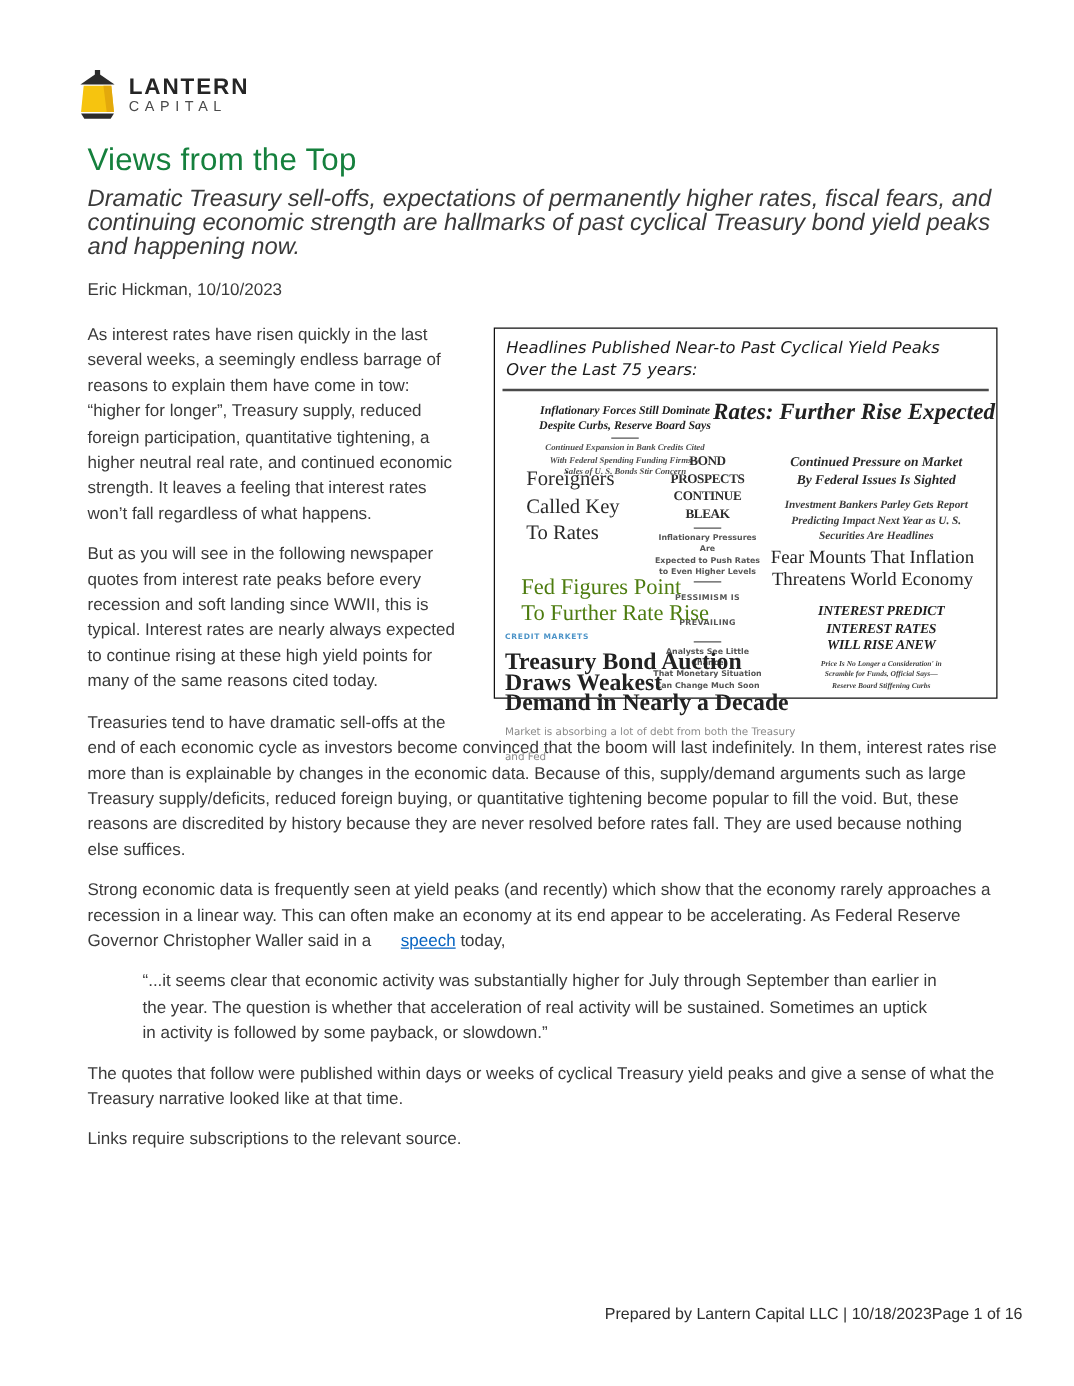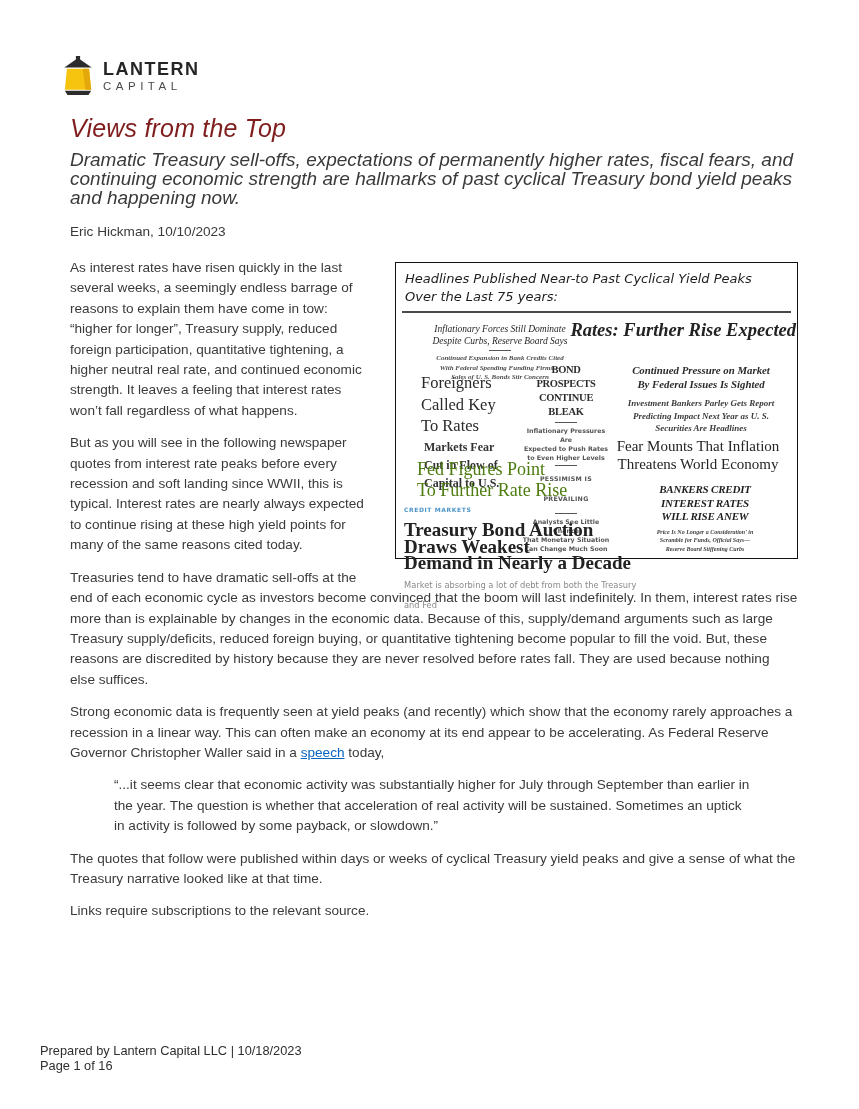--- a/index.html
+++ b/index.html
@@ -14,44 +14,44 @@
     margin: 0 auto;
   }
   
   .logo { position: absolute; left: 62px; top: 56px; display: flex; align-items: center; gap: 9px; }
   .logo svg { display: block; }
   .brand { line-height: 1; }
   .brand-top { font-size: 18px; font-weight: bold; letter-spacing: 1.5px; color: #252525; }
   .brand-bottom { font-size: 11.5px; letter-spacing: 4.5px; color: #4a4a4a; margin-top: 3px; }
   
   .header-text { position: absolute; left: 70px; top: 114px; width: 728px; }
-  h1.title { font-size: 25px; font-weight: 400; color: #7f1d1d; letter-spacing: 0.2px; font-style: italic; }
+  h1.title { font-size: 25px; font-weight: 400; color: #15803d; letter-spacing: 0.2px; }
   .subtitle { font-style: italic; font-size: 19px; line-height: 19px; margin-top: 7px; color: #3a3a3a; }
   .byline { font-size: 13.6px; margin-top: 17px; color: #3a3a3a; }
   
   .article { position: absolute; left: 70px; top: 258px; width: 728px; font-size: 13.6px; line-height: 20.4px; color: #3a3a3a; }
   .article p { margin-bottom: 12px; }
   .blockquote { margin: 0 0 12px 44px; width: 640px; }
-  a.doclink { color: #0563c1; text-decoration: underline; cursor: pointer; }
+  a.doclink { color: #0563c1; text-decoration: underline; cursor: pointer; margin-left: 20px; }
   
   .hbox {
     float: right;
     width: 403px; height: 297px;
     border: 1.5px solid #111;
     margin: 4px 0 10px 24px;
     position: relative;
     font-family: "DejaVu Sans", sans-serif;
     background: #fff;
   }
   .hbox-caption { position: absolute; left: 9px; top: 7px; font-size: 13px; line-height: 18px; color: #1c1c1c; font-style: italic; }
   .hbox-rule { position: absolute; left: 6px; right: 6px; top: 48px; border-top: 2px solid #4a4a4a; }
   .clip { position: absolute; color: #1f1f1f; }
   .mini-rule { width: 22px; border-top: 1px solid #555; margin: 3px auto; }
   .clip-infl { left: 8px; top: 60px; width: 192px; text-align: center; }
-  .clip-infl .h { font-family: "Liberation Serif", serif; font-weight: normal; font-style: italic; font-size: 9.5px; line-height: 12px; }
+  .clip-infl .h { font-family: "Liberation Serif", serif; font-weight: bold; font-style: italic; font-size: 9.5px; line-height: 12px; }
   .clip-infl .s { font-family: "Liberation Serif", serif; font-style: italic; font-weight: bold; font-size: 7px; line-height: 9.5px; color: #4e4e4e; }
   .clip-foreigners { left: 25px; top: 109px; font-family: "Liberation Serif", serif; font-size: 16.5px; line-height: 21.5px; color: #2a2a2a; }
   .clip-markets { left: 28px; top: 175px; font-family: "Liberation Serif", serif; font-weight: bold; font-size: 12px; line-height: 18px; color: #333; }
   .clip-bond { left: 126px; top: 100px; width: 88px; text-align: center; }
   .clip-bond .h { font-family: "Liberation Serif", serif; font-weight: bold; font-size: 10.5px; line-height: 14px; letter-spacing: -0.3px; color: #2d2d2d; }
   .clip-bond .s { font-size: 6.3px; line-height: 9px; font-weight: bold; color: #555; }
   .clip-bond .t { font-size: 6.3px; font-weight: bold; letter-spacing: 0.3px; color: #555; }
   .clip-rates { left: 140px; top: 57px; width: 260px; font-family: "Liberation Serif", serif; font-weight: bold; font-style: italic; font-size: 18.5px; color: #222; text-align: right; }
   .clip-pressure { left: 212px; top: 100px; width: 186px; text-align: center; }
   .clip-pressure .h { font-family: "Liberation Serif", serif; font-weight: bold; font-style: italic; font-size: 10.8px; line-height: 14px; color: #2a2a2a; }
@@ -59,21 +59,21 @@
   .clip-fear { left: 204px; top: 175px; width: 196px; text-align: center; font-family: "Liberation Serif", serif; font-size: 15px; line-height: 17.5px; color: #242424; }
   .clip-fed { left: 21px; top: 196px; font-family: "Liberation Serif", serif; font-size: 18px; line-height: 21px; color: #4d7c0f; }
   .clip-auction { left: 8px; top: 237px; width: 235px; }
   .clip-auction .k { font-size: 6px; font-weight: bold; letter-spacing: 0.6px; color: #4d94c8; }
   .clip-auction .h { font-family: "Liberation Serif", serif; font-weight: bold; font-size: 19px; line-height: 16.5px; color: #222; margin-top: 2px; }
   .clip-auction .s { font-size: 8.3px; color: #8a8a8a; margin-top: 3px; }
   .clip-bankers { left: 243px; top: 220px; width: 132px; text-align: center; }
   .clip-bankers .h { font-family: "Liberation Serif", serif; font-weight: bold; font-style: italic; font-size: 11px; line-height: 13.5px; letter-spacing: -0.2px; color: #1e1e1e; }
   .clip-bankers .s { font-family: "Liberation Serif", serif; font-weight: bold; font-style: italic; font-size: 6px; line-height: 8.5px; color: #3e3e3e; margin-top: 4px; }
   
-  .footer { position: absolute; left: 40px; right: 41px; top: 1043px; display: flex; justify-content: flex-end; font-size: 12.8px; color: #2e2e2e; flex-direction: column; }
+  .footer { position: absolute; left: 40px; right: 41px; top: 1043px; display: flex; justify-content: flex-end; font-size: 12.8px; color: #2e2e2e; }
 </style>
 </head>
 <body>
 
 <div class="page">
 
   <div class="logo">
     <span>
       <svg width="32" height="40" viewBox="0 0 30 38">
         <rect x="13" y="0" width="4" height="4" fill="#2c2c2c"></rect>
@@ -112,25 +112,20 @@
         <div class="s">With Federal Spending Funding Firms—</div>
         <div class="s">Sales of U. S. Bonds Stir Concern</div>
       </div>
 
       <div class="clip clip-foreigners">
         <div>Foreigners</div>
         <div>Called Key</div>
         <div>To Rates</div>
       </div>
 
-      <div class="clip clip-markets">
-        <div>Markets Fear</div>
-        <div>Cut in Flow of</div>
-        <div>Capital to U.S.</div>
-      </div>
 
       <div class="clip clip-bond">
         <div class="h">BOND PROSPECTS</div>
         <div class="h">CONTINUE BLEAK</div>
         <div class="mini-rule"></div>
         <div class="s">Inflationary Pressures Are</div>
         <div class="s">Expected to Push Rates</div>
         <div class="s">to Even Higher Levels</div>
         <div class="mini-rule"></div>
         <div class="t">PESSIMISM IS PREVAILING</div>
@@ -165,21 +160,21 @@
       <div class="clip clip-auction">
         <div class="k">CREDIT MARKETS</div>
         <div class="h">
           <div>Treasury Bond Auction Draws Weakest</div>
           <div>Demand in Nearly a Decade</div>
         </div>
         <div class="s">Market is absorbing a lot of debt from both the Treasury and Fed</div>
       </div>
 
       <div class="clip clip-bankers">
-        <div class="h">BANKERS CREDIT</div>
+        <div class="h">INTEREST PREDICT</div>
         <div class="h">INTEREST RATES</div>
         <div class="h">WILL RISE ANEW</div>
         <div class="s">
           <div>Price Is No Longer a Consideration' in</div>
           <div>Scramble for Funds, Official Says—</div>
           <div>Reserve Board Stiffening Curbs</div>
         </div>
       </div>
     </div>
 

